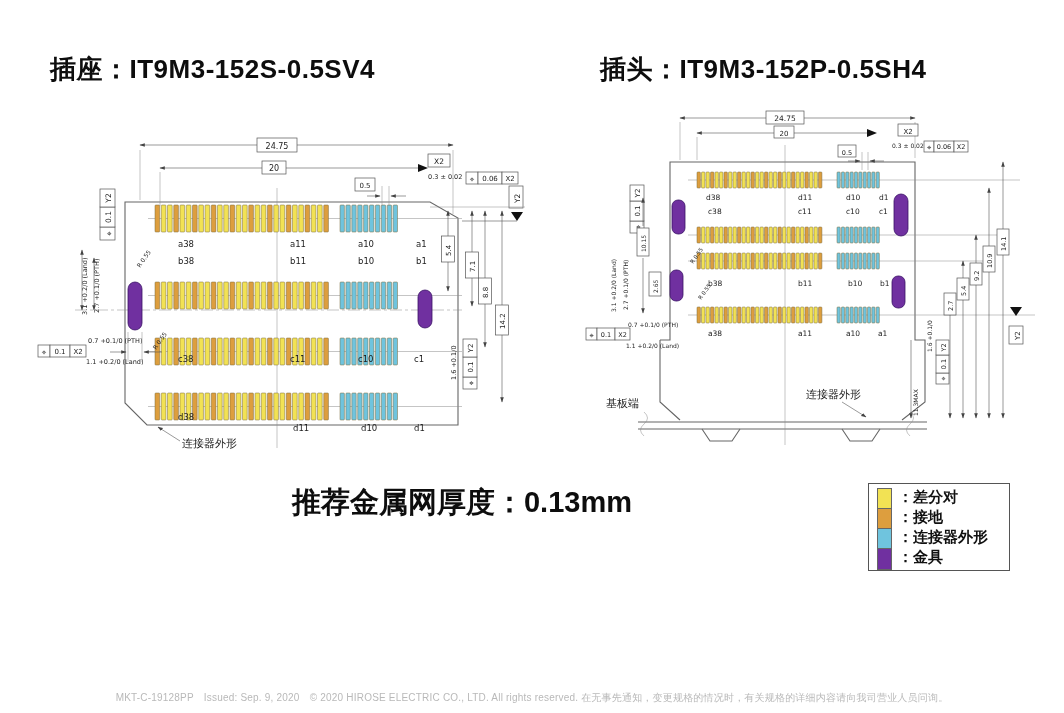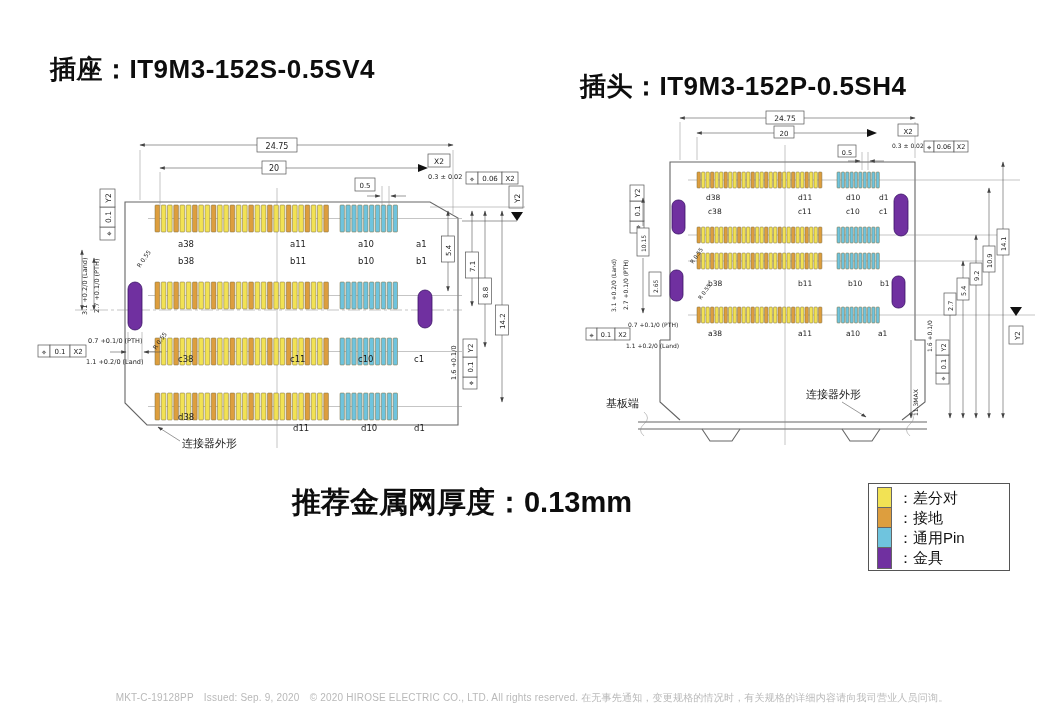--- a/index.html
+++ b/index.html
@@ -2,26 +2,26 @@
 <html><head>
 <meta charset="utf-8">
 <style>
   html,body{margin:0;padding:0;}
   body{
     width:1064px;height:713px;position:relative;background:#ffffff;
     font-family:"Liberation Sans", sans-serif;overflow:hidden;
   }
   .title{position:absolute;font-weight:bold;font-size:26px;color:#0d0d0d;letter-spacing:.5px;}
   #socket-title{left:50px;top:52px;}
-  #plug-title{left:580px;top:52px;margin-top:17px;}
+  #plug-title{left:600px;top:52px;}
   #thickness-note{position:absolute;left:0;right:140px;top:483px;text-align:center;
     font-weight:bold;font-size:29px;color:#0d0d0d;}
   #legend{position:absolute;left:868px;top:483px;width:142px;height:88px;
     border:1.5px solid #555;background:#fff;box-sizing:border-box;padding:4px 0 0 8px;}
-  .legend-row{display:flex;align-items:center;height:20px;}
+  .legend-row{display:flex;align-items:flex-start;height:20px;font-weight:bold;}
   .legend-swatch{width:13px;height:20px;border:0.5px solid #666;flex:0 0 13px;}
   .legend-label{font-size:15px;color:#111;margin-left:6px;white-space:nowrap;}
   #footer{position:absolute;left:0;right:0;top:691px;text-align:center;
     font-size:10px;color:#b9b9b9;letter-spacing:.2px;}
   svg{position:absolute;}
   svg text{font-family:"DejaVu Sans", sans-serif;fill:#1c1c1c;}
   .dimline{stroke:#555;stroke-width:.6;fill:none;}
   .thinline{stroke:#8a8a8a;stroke-width:.5;fill:none;}
   .outline{stroke:#666;stroke-width:1.1;fill:none;}
   .dimbox{fill:#ffffff;stroke:#555;stroke-width:.7;}
@@ -625,21 +625,21 @@
   <div class="legend-row">
     <div class="legend-swatch" style="background: rgb(242, 226, 84);"></div>
     <div class="legend-label">：差分对</div>
   </div>
   <div class="legend-row">
     <div class="legend-swatch" style="background: rgb(221, 158, 62);"></div>
     <div class="legend-label">：接地</div>
   </div>
   <div class="legend-row">
     <div class="legend-swatch" style="background: rgb(111, 196, 222);"></div>
-    <div class="legend-label">：通用Pin</div>
+    <div class="legend-label">：连接器外形</div>
   </div>
   <div class="legend-row">
     <div class="legend-swatch" style="background: rgb(112, 48, 160);"></div>
     <div class="legend-label">：金具</div>
   </div>
 </div>
 
 <div id="footer">MKT-C-19128PP　Issued: Sep. 9, 2020　© 2020 HIROSE ELECTRIC CO., LTD. All rights reserved. 在无事先通知，变更规格的情况时，有关规格的详细内容请向我司营业人员问询。</div>
 
 </body></html>

